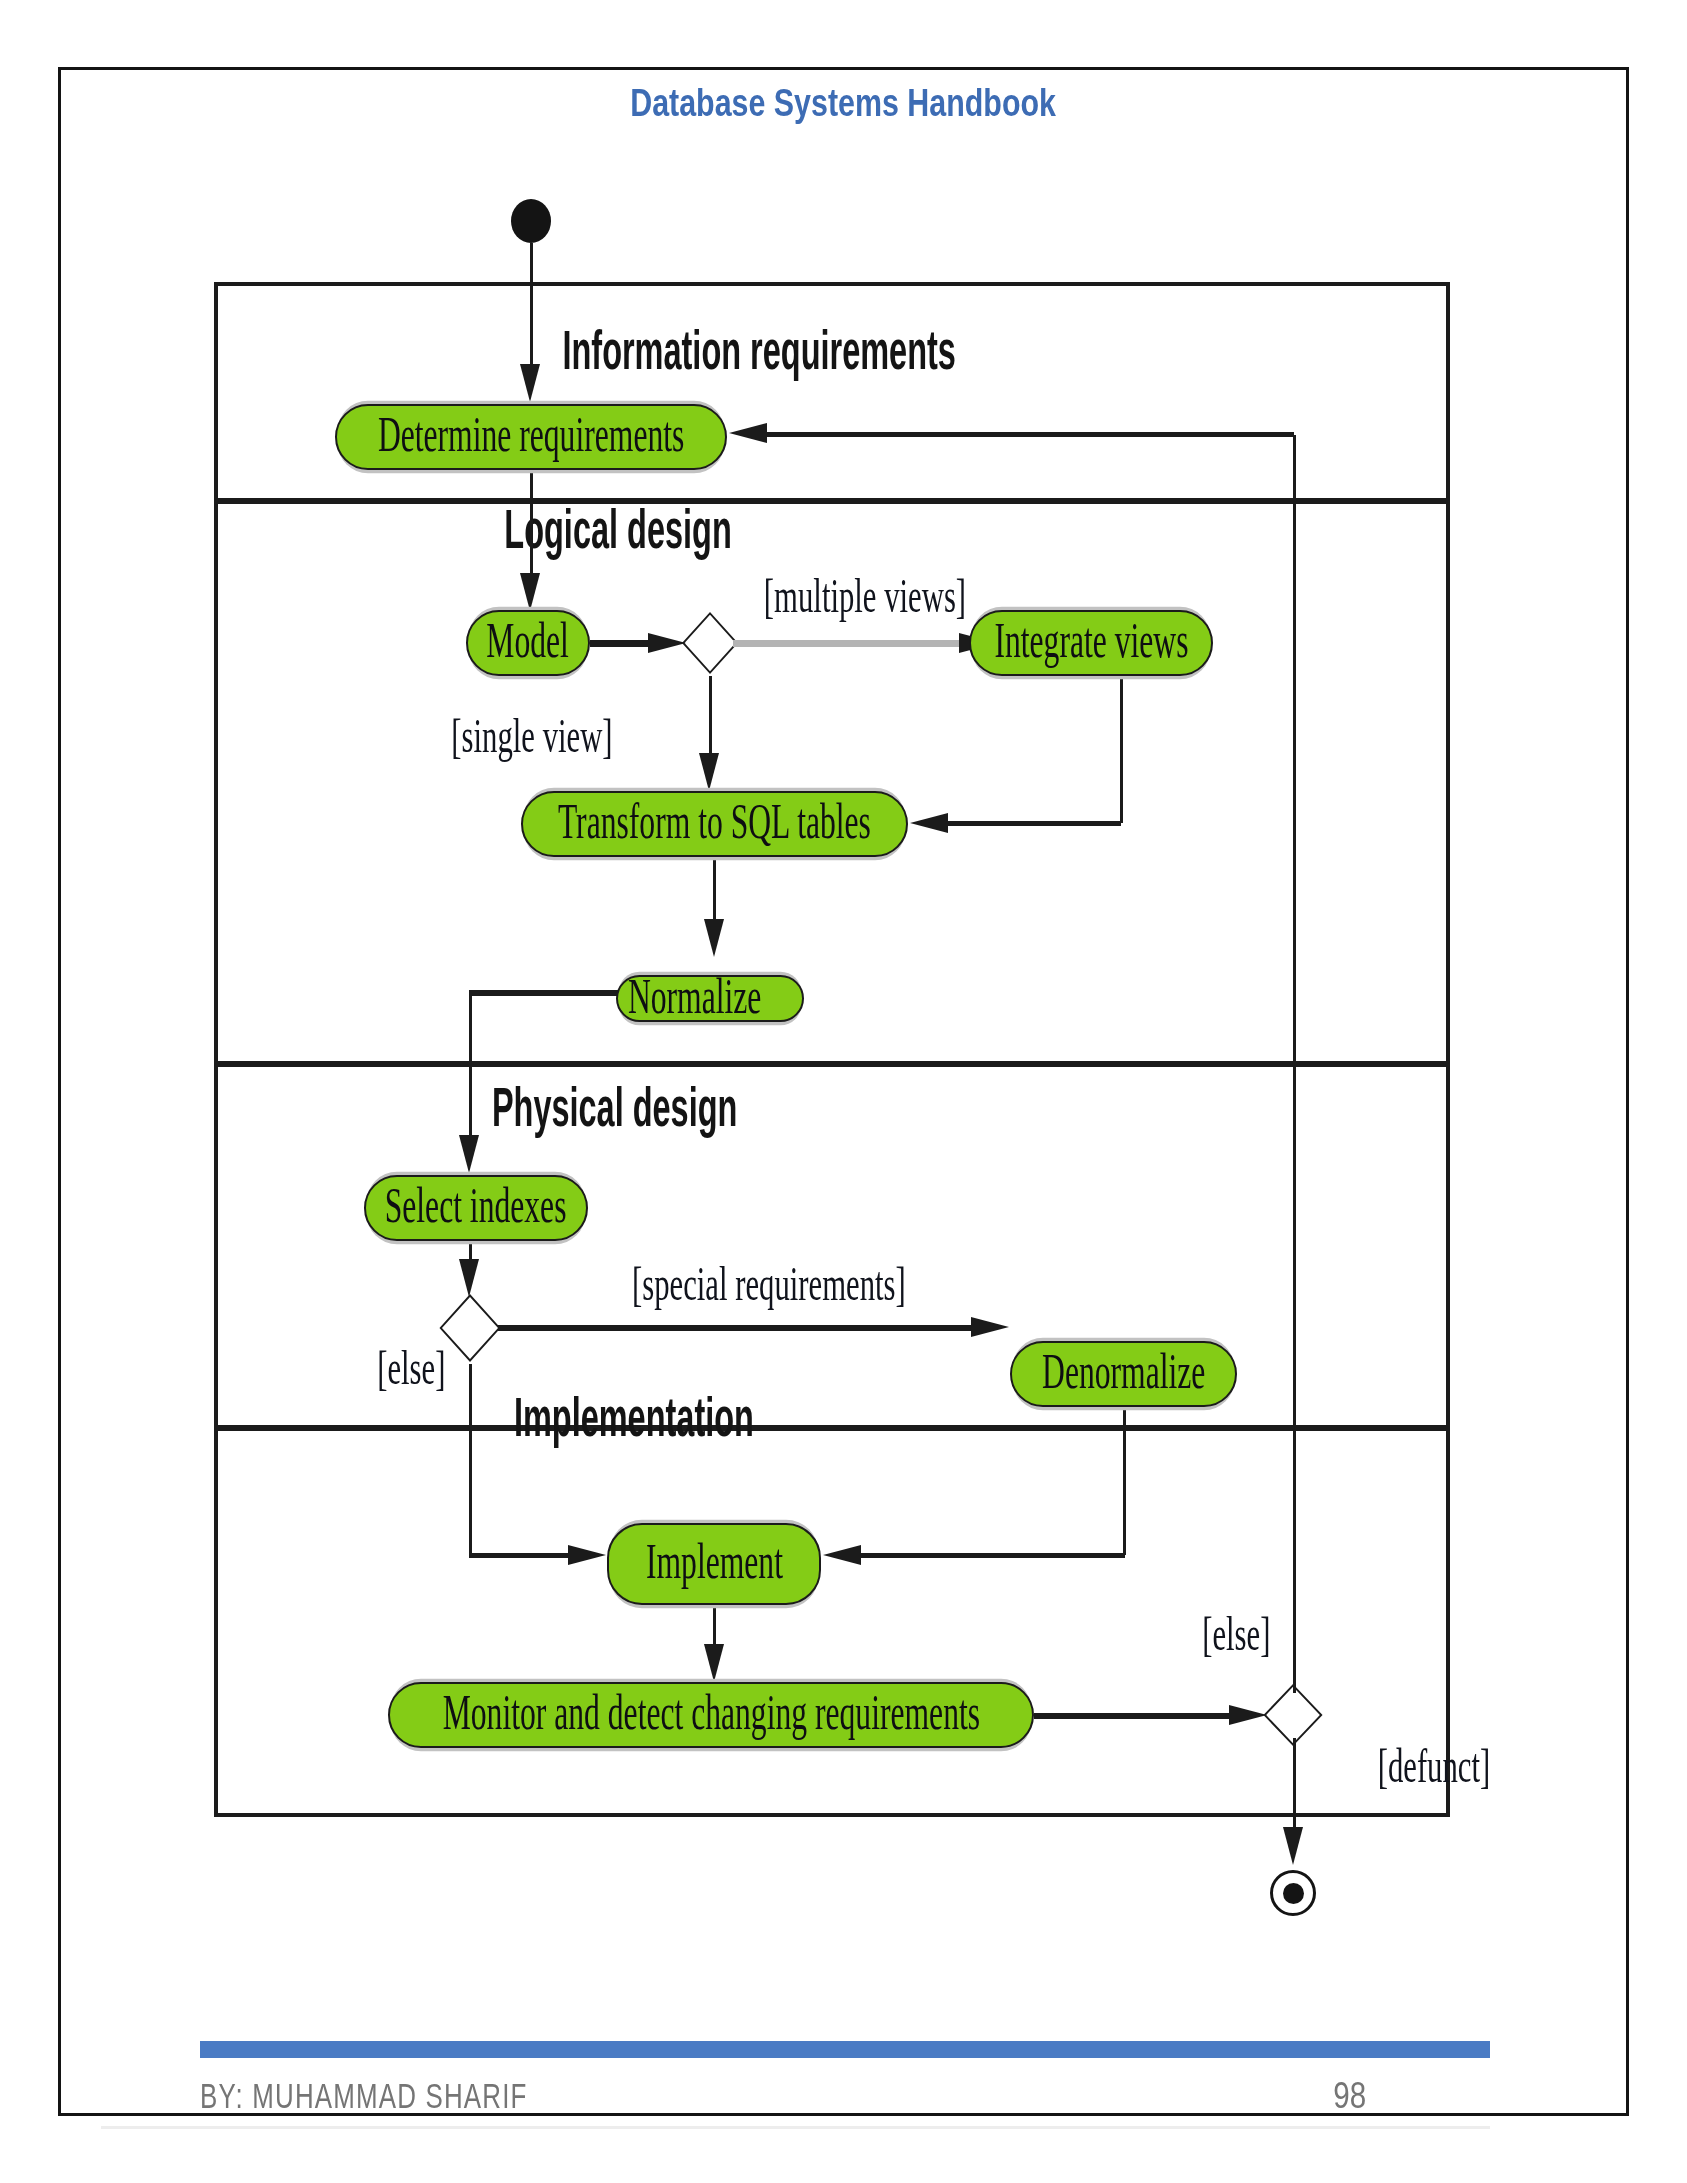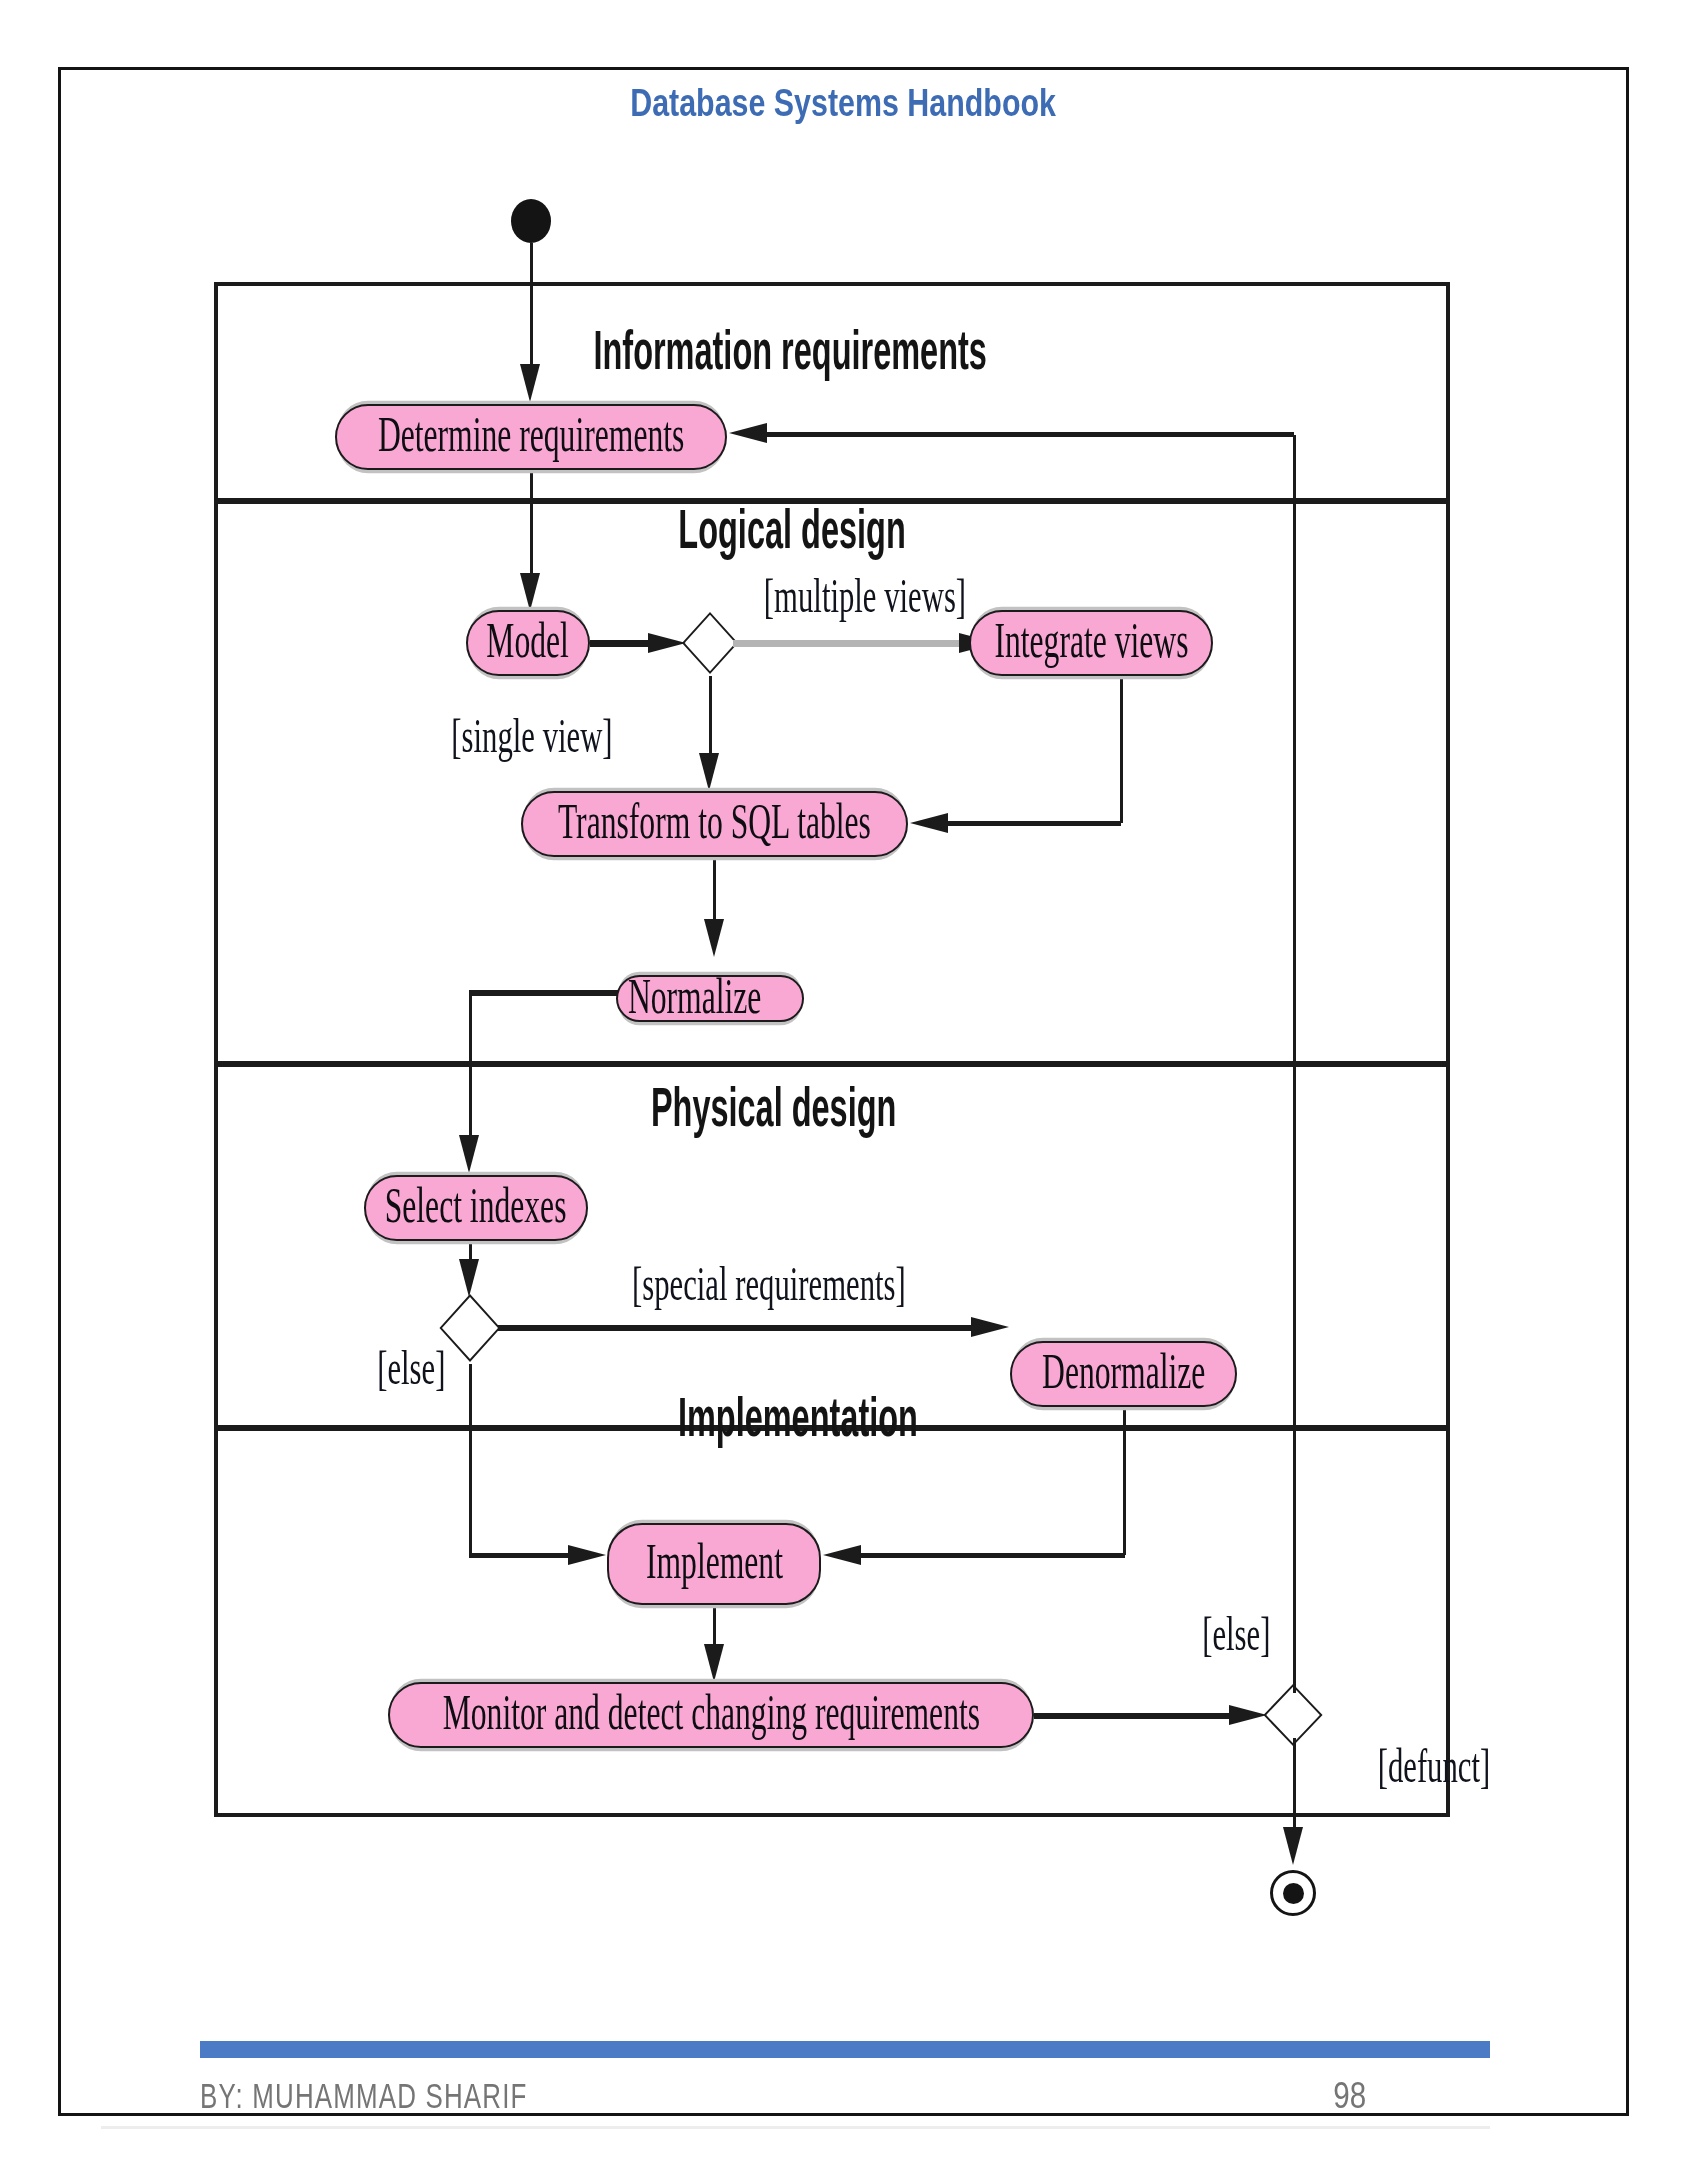--- a/index.html
+++ b/index.html
@@ -21,28 +21,28 @@
   .faint-line{background:#f1f1f1;height:3.3px;}
   .header-wrap{left:0;top:82px;width:1687px;text-align:center;}
   .header-wrap span{
     display:inline-block;font-family:"Liberation Sans",sans-serif;font-weight:bold;
     font-size:38px;color:var(--blue-heading);transform:scaleX(0.80);transform-origin:center;
     white-space:nowrap;letter-spacing:0px;
   }
   
   .outer-rect{left:214px;top:282px;width:1236px;height:1535px;border:4.1px solid var(--ink);box-sizing:border-box;}
   .sep{left:214px;width:1236px;height:5.8px;background:var(--ink);}
-  .band-title{width:741px;margin-left:-371px;text-align:center;line-height:66px;}
+  .band-title{width:741px;margin-left:-371px;line-height:66px;}
   .band-title span{
     display:inline-block;font-family:"Liberation Sans",sans-serif;font-weight:bold;
     font-size:56px;color:#141414;transform:scaleX(0.58);transform-origin:center;white-space:nowrap;
   }
   
   .node{
-    background:#f9a8d4;border:2.5px solid var(--ink);border-radius:35px;box-sizing:border-box;
+    background:#84cc16;border:2.5px solid var(--ink);border-radius:35px;box-sizing:border-box;
     display:flex;align-items:center;justify-content:center;
     box-shadow:0 -5.8px 0 -2.5px var(--bleed), 0 5.8px 0 -2.5px var(--bleed);
   }
   .node span{
     display:inline-block;font-size:51px;color:#0e0e12;transform:scaleX(0.62);
     transform-origin:center;white-space:nowrap;line-height:1;padding-bottom:5px;
   }
   
   .guard{width:626px;margin-left:-313px;text-align:center;line-height:63px;}
   .guard span{

